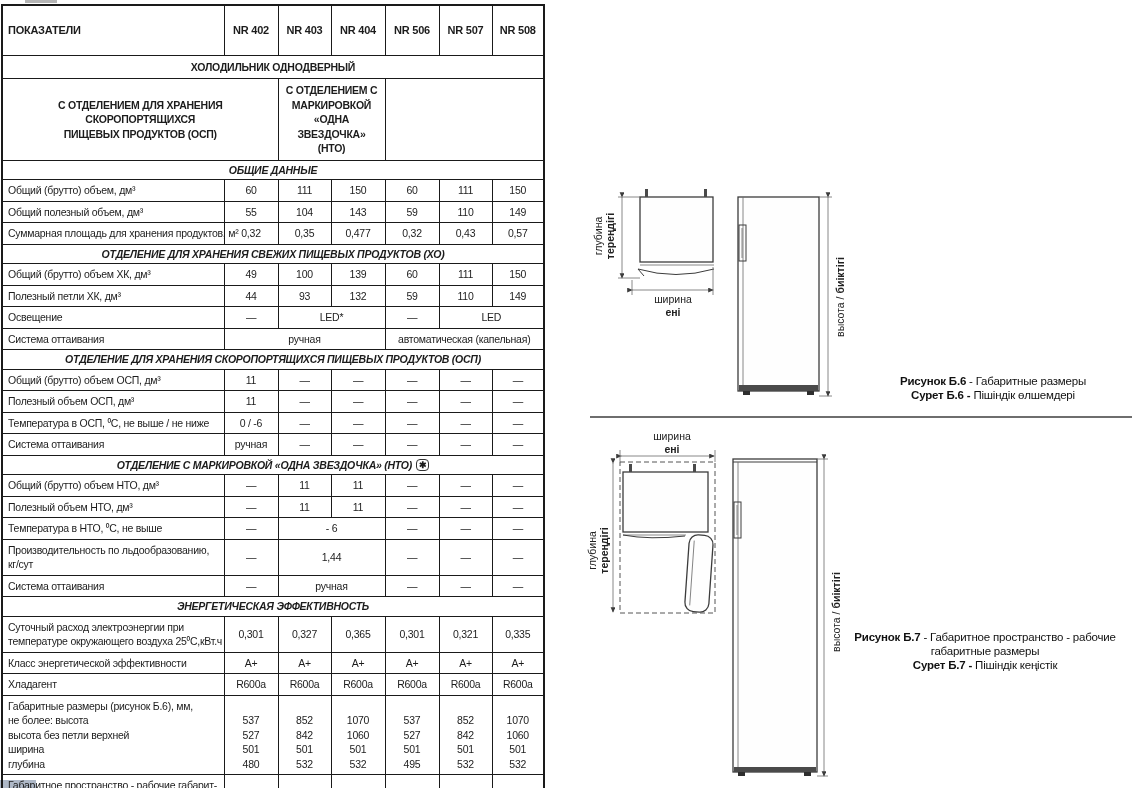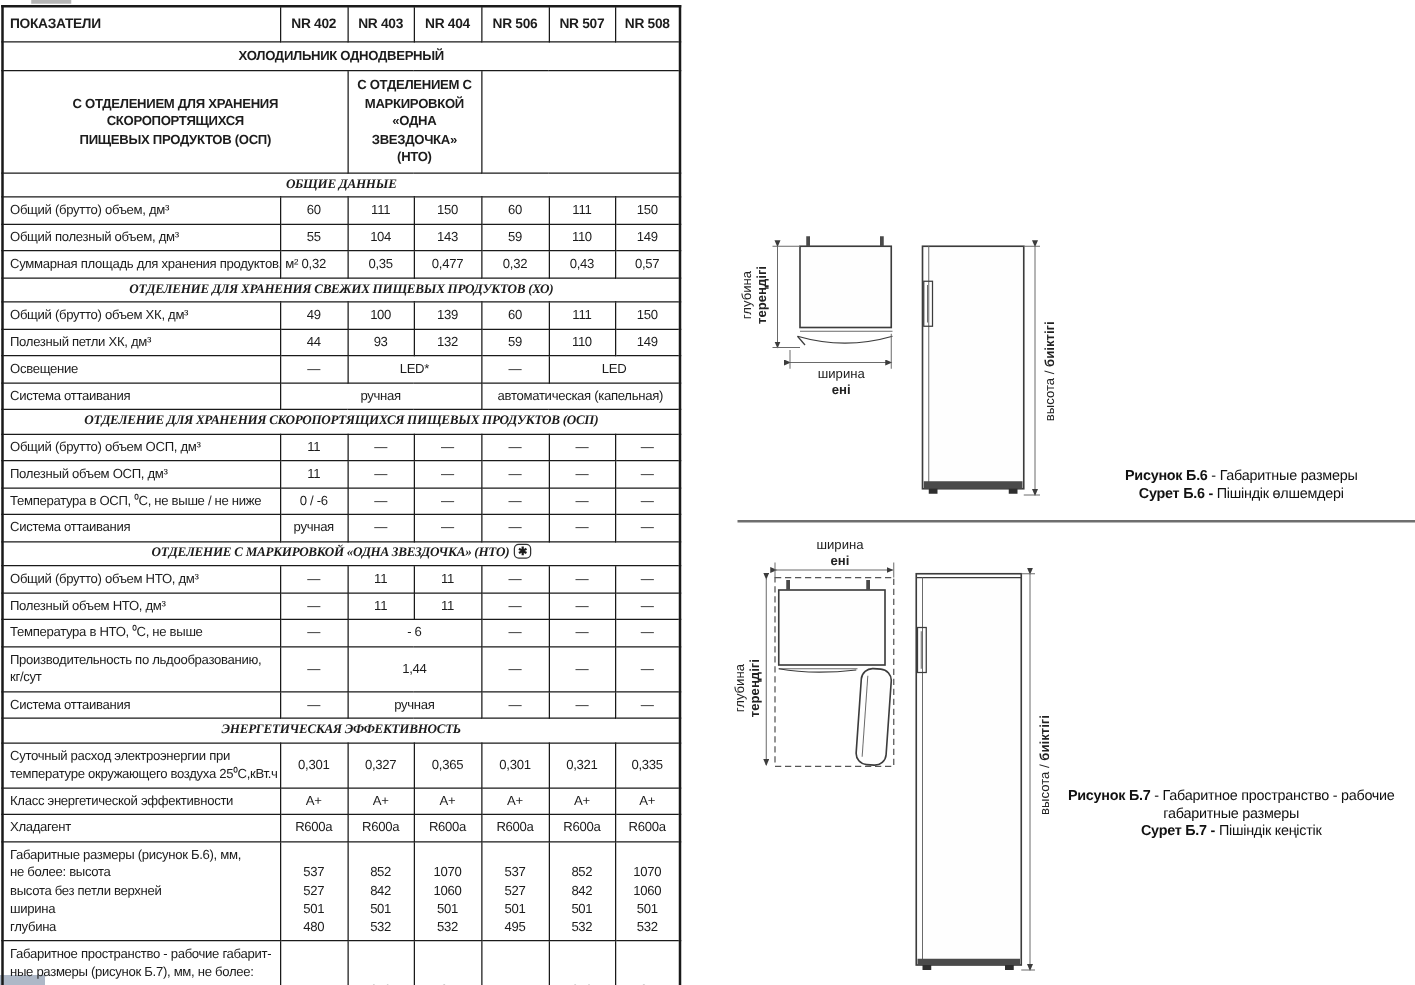--- a/index.html
+++ b/index.html
@@ -3,25 +3,25 @@
 <meta charset="utf-8">
 <style>
   html,body{margin:0;padding:0;background:#fff;}
   #page{position:relative;width:1132px;height:788px;background:#ffffff;overflow:hidden;
         font-family:"Liberation Sans", sans-serif;color:#111;}
   
   table.specs{position:absolute;left:1px;top:4px;border-collapse:collapse;table-layout:fixed;
       width:544px;border:2px solid #1a1a1a;}
   table.specs td,table.specs th{border:1px solid #1a1a1a;vertical-align:middle;
       font-size:10.5px;line-height:14.5px;letter-spacing:-0.25px;color:#1c1c1c;}
-  table.specs th{font-weight:bold;font-size:11px;padding:6px 2px;text-align:center;}
+  table.specs th{font-weight:bold;font-size:11px;padding:17px 2px;text-align:center;}
   table.specs th.col-label{text-align:left;padding-left:5px;}
   td.rowlabel{text-align:left;padding:3px 3px 3px 5px;white-space:pre;}
   td.val{text-align:center;padding:3px 1px;white-space:pre-line;font-size:11px;}
-  td.section{font-weight:bold;font-style:italic;text-align:center;padding:2px;line-height:12.5px;font-family:Liberation Serif, serif;}
+  td.section{font-weight:bold;font-style:italic;text-align:center;padding:2px;line-height:12.5px;}
   td.title{font-weight:bold;text-align:center;padding:4px 2px;line-height:13px;}
   td.subhead{font-weight:bold;font-size:9.5px;line-height:11.5px;padding:4px 4px;
       white-space:pre-line;vertical-align:middle;}
   td.subhead.right{text-align:center;}
   td.subhead.center{text-align:center;}
   .star{display:inline-block;border:1.2px solid #333;border-radius:4px;font-style:normal;
       font-size:9px;line-height:10px;padding:0 2px;margin-left:4px;position:relative;top:-1px;}
   
   .fig{position:absolute;}
   .hlabel{position:absolute;text-align:center;font-size:10.5px;line-height:13px;color:#222;}

